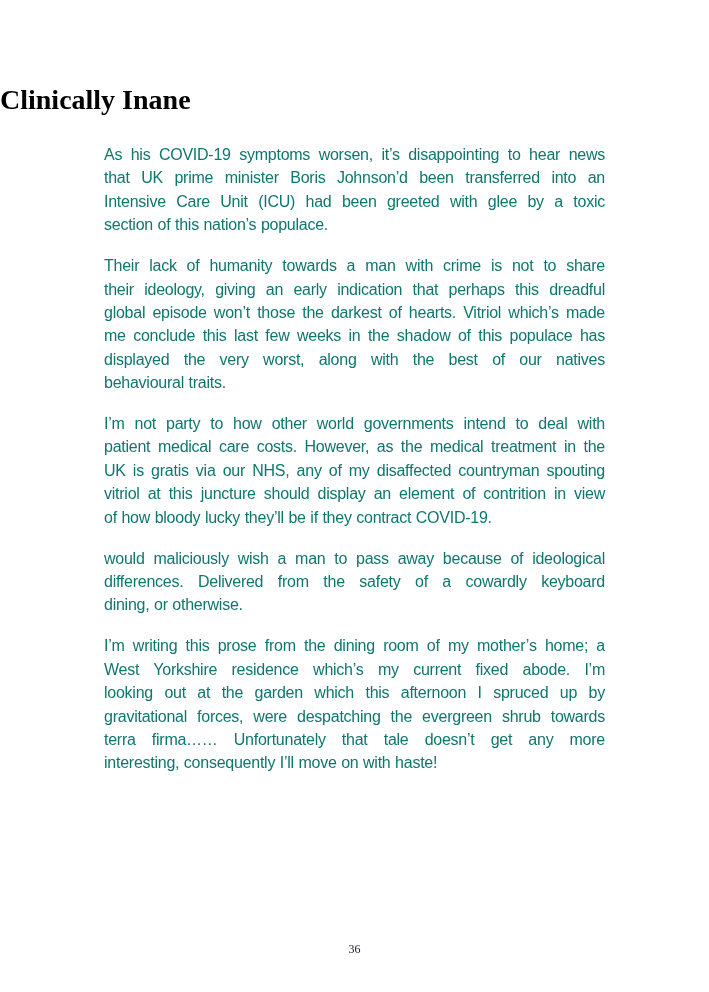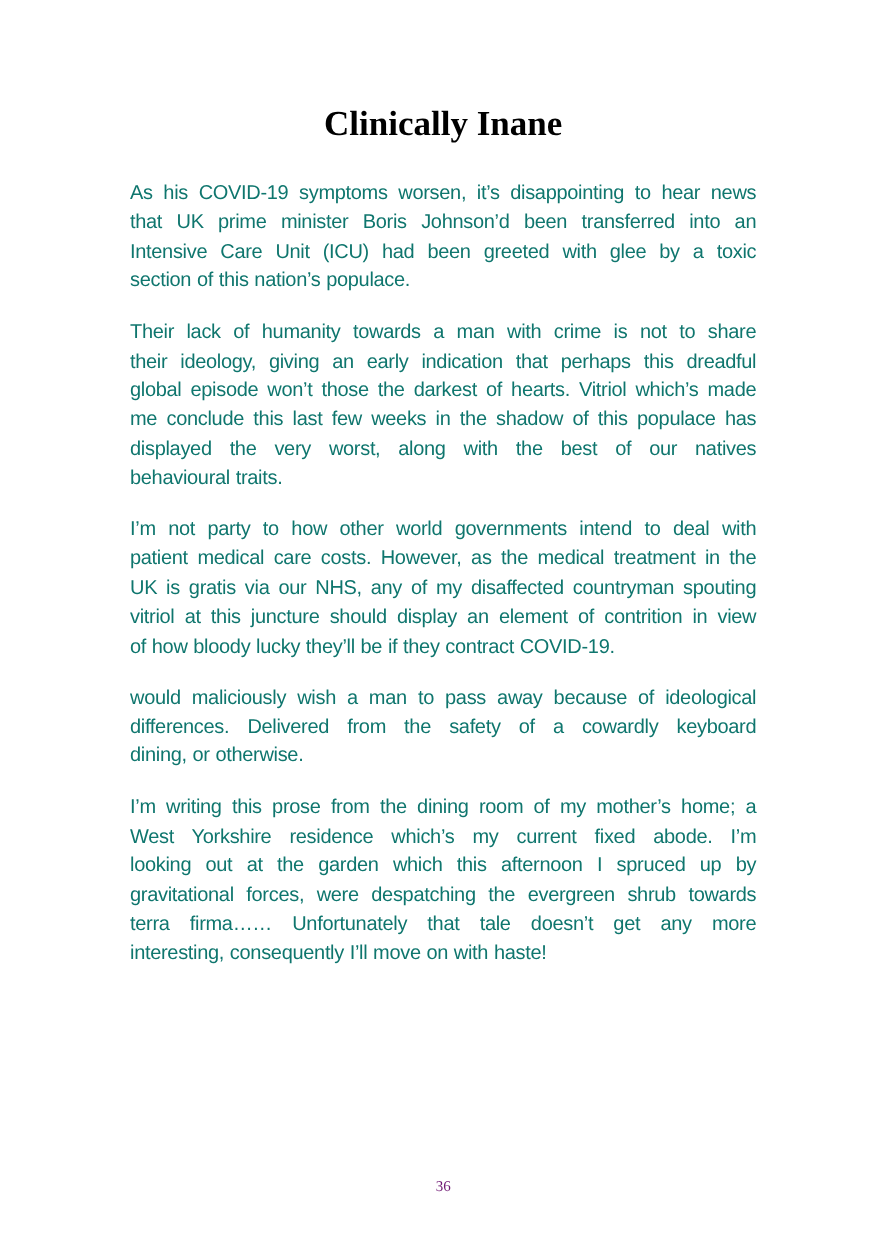--- a/index.html
+++ b/index.html
@@ -12,21 +12,20 @@
       width: 709px;
       height: 992px;
       background: #ffffff;
       overflow: hidden;
     }
     .title {
       position: absolute;
       top: 82px;
       left: 0;
       width: 709px;
-      text-align: center;
       font-family: "Liberation Serif", serif;
       font-weight: bold;
       font-size: 28px;
       line-height: 36px;
       color: #000000;
       margin: 0;
     }
     .body {
       position: absolute;
       top: 143px;
@@ -53,21 +52,21 @@
       text-align-last: left;
     }
     .page-number {
       position: absolute;
       top: 942px;
       left: 0;
       width: 709px;
       text-align: center;
       font-family: "Liberation Serif", serif;
       font-size: 12px;
-      color: #701a75;
+      color: #0f172a;
     }
   </style>
 </head>
 <body>
 
 <div class="page">
   <h1 class="title">Clinically Inane</h1>
 
   <div class="body">
     <p class="para">

